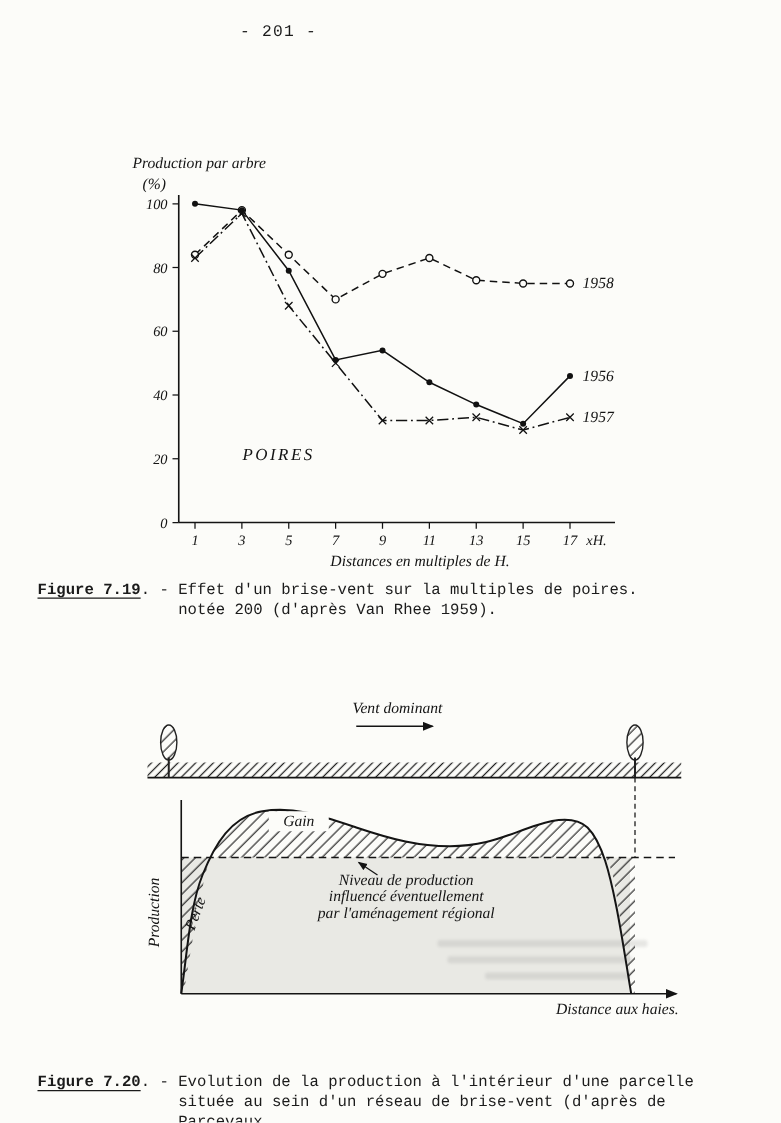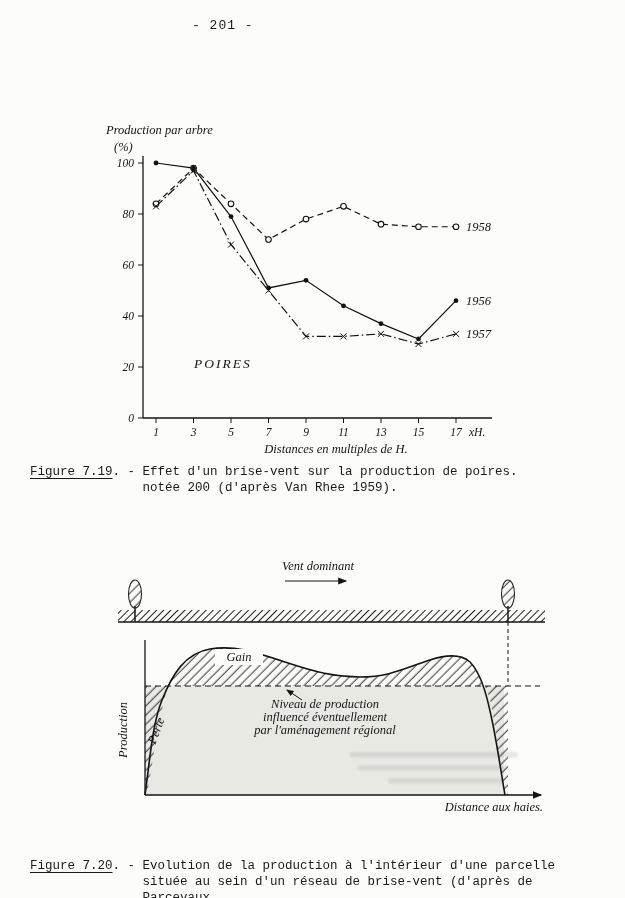--- a/index.html
+++ b/index.html
@@ -20,21 +20,21 @@
   #chart-7-19{left:88px;top:118px;}
   #diagram-7-20{left:88px;top:548px;}
   .caption{
     position:absolute;left:30px;
     font-size:12.5px;line-height:16px;
     width:545px;
   }
   #caption-1{top:464px;}
   #caption-2{top:858px;}
   .cap-indent{margin-left:15ch;}
-  .fig-label{text-decoration:underline;text-underline-offset:3px;}
+  .fig-label{text-decoration:underline;text-underline-offset:3px;font-weight:bold;}
   
   .hand{font-family:"Liberation Serif", serif;font-style:italic;fill:#141414;}
   .num{font-size:11.5px;}
   .lbl{font-size:12.5px;}
   .poires{font-size:13.5px;letter-spacing:2px;}
   .series{font-size:12.5px;}
   .bleed{filter:blur(1.2px);}
 </style>
 </head>
 <body>
@@ -110,21 +110,21 @@
       <path d="M177.5 169.5 L183.5 175.5 M177.5 175.5 L183.5 169.5" stroke="#111" stroke-width="1" fill="none"></path>
       <path d="M215 215.4 L221 221.4 M215 221.4 L221 215.4" stroke="#111" stroke-width="1" fill="none"></path>
       <path d="M252.5 215.4 L258.5 221.4 M252.5 221.4 L258.5 215.4" stroke="#111" stroke-width="1" fill="none"></path>
       <path d="M290 212.85000000000002 L296 218.85000000000002 M290 218.85000000000002 L296 212.85000000000002" stroke="#111" stroke-width="1" fill="none"></path>
       <path d="M327.5 223.05 L333.5 229.05 M327.5 229.05 L333.5 223.05" stroke="#111" stroke-width="1" fill="none"></path>
       <path d="M365 212.85000000000002 L371 218.85000000000002 M365 218.85000000000002 L371 212.85000000000002" stroke="#111" stroke-width="1" fill="none"></path>
       <text x="378" y="219.85000000000002" class="hand series">1957</text>
     </svg>
 
   <div class="caption" id="caption-1">
-    <div class="cap-line"><span class="fig-label">Figure 7.19</span><span>. - </span><span>Effet d'un brise-vent sur la production de poires.</span></div>
+    <div class="cap-line"><span class="fig-label">Figure 7.19</span><span>. - </span><span>Effet d'un brise-vent sur la multiples de poires.</span></div>
     <div class="cap-line cap-indent">notée 200 (d'après Van Rhee 1959).</div>
   </div>
 
   <svg id="diagram-7-20" class="fig-svg" width="480" height="272" viewBox="0 0 480 272">
     <defs>
       <pattern id="hatch" width="6.5" height="6.5" patternUnits="userSpaceOnUse" patternTransform="rotate(45)">
         <line x1="3" y1="0" x2="3" y2="6.5" stroke="#1d1d1d" stroke-width="0.9"></line>
       </pattern>
       <pattern id="groundHatch" width="5" height="5" patternUnits="userSpaceOnUse" patternTransform="rotate(45)">
         <line x1="2.5" y1="0" x2="2.5" y2="5" stroke="#1d1d1d" stroke-width="1"></line>

